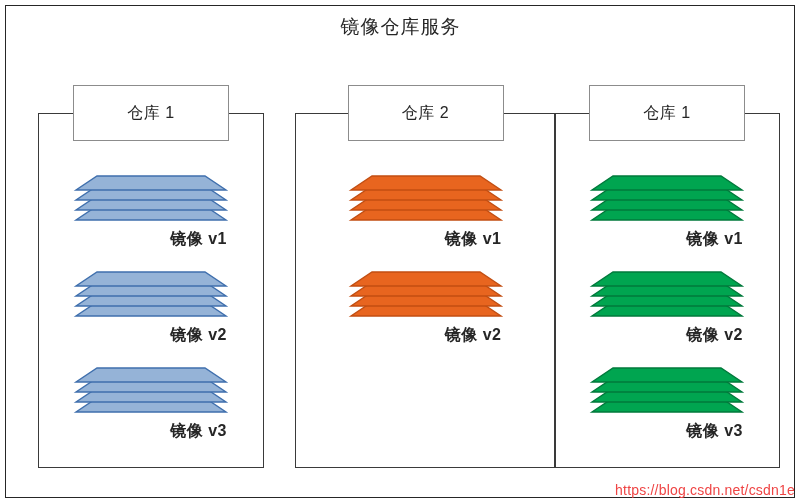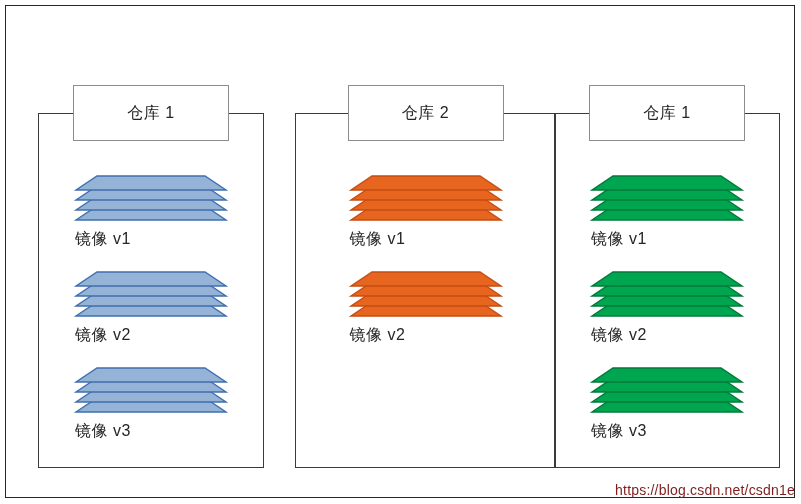--- a/index.html
+++ b/index.html
@@ -77,21 +77,22 @@
     color: #262626;
     white-space: nowrap;
     letter-spacing: 0.5px;
   }
   
   .image-unit {
     position: absolute;
     left: 50%;
     transform: translateX(-50%);
     width: 152px;
-    text-align: left;
+    text-align: right;
+    font-weight: bold;
   }
   .stack {
     position: relative;
     width: 152px;
     height: 48px;
     margin: 0 auto;
   }
   .layer {
     position: absolute;
     left: 0;
@@ -110,32 +111,33 @@
     color: #262626;
     white-space: nowrap;
     letter-spacing: 0.5px;
   }
   
   #watermark {
     position: absolute;
     right: 6px;
     bottom: 6px;
     font-size: 14px;
-    color: #7f1d1d;
+    color: #ef4444;
     white-space: nowrap;
     letter-spacing: 0.2px;
   }
 </style>
 </head>
 <body>
 
 <div id="canvas">
 
   <div id="outer-frame"></div>
 
+  <div id="diagram-title">镜像仓库服务</div>
 
   <div id="repo-container">
       <div class="repo-group" style="left: 30px; width: 226px;">
         <div class="repo-box"></div>
         <div class="repo-title-box">
           <span class="repo-title-label">仓库 1</span>
         </div>
         <div class="image-unit" style="top: 62px;">
           <div class="stack">
             <div class="layer" style="top: 0px; z-index: 4;">

